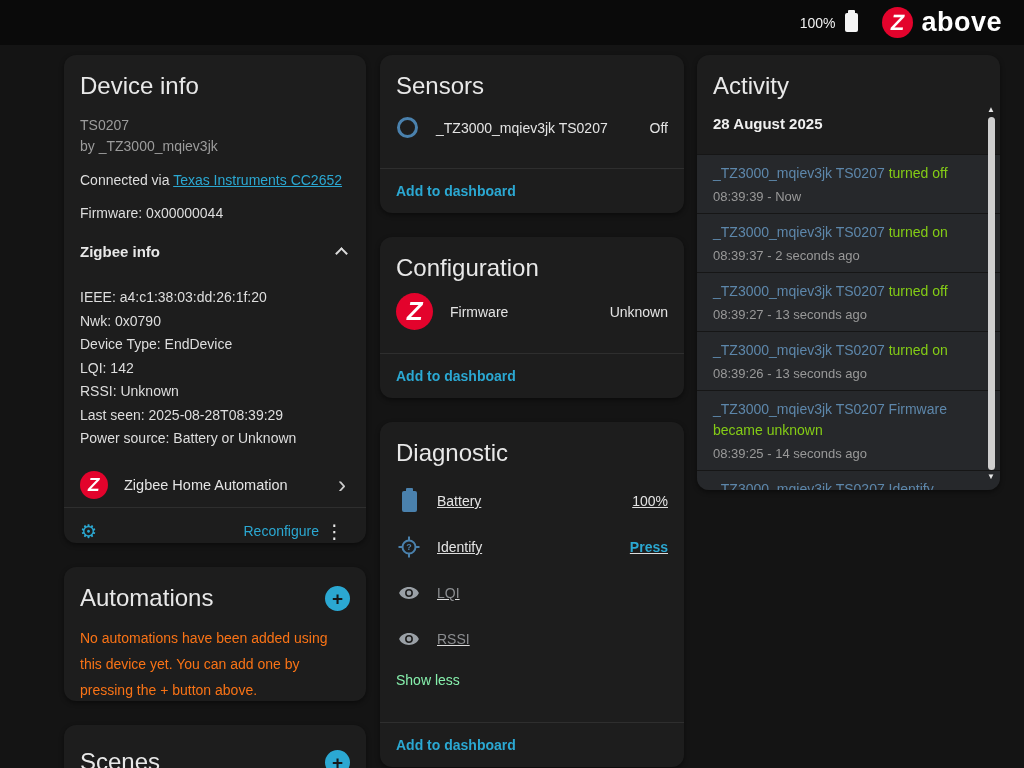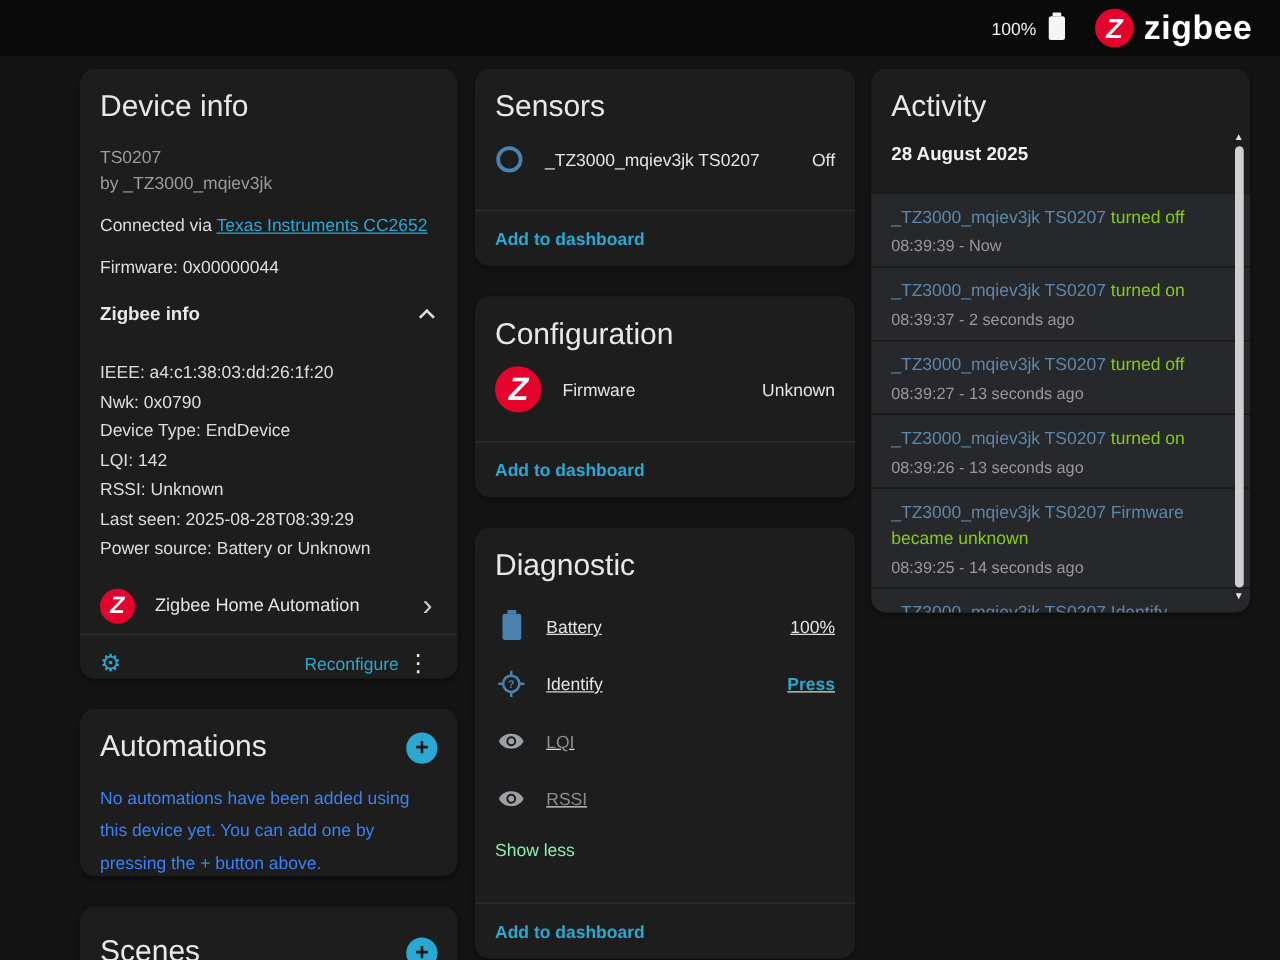--- a/index.html
+++ b/index.html
@@ -77,21 +77,21 @@
   .kebab { color:#e8e8e8; font-size:19px; padding:0 6px; cursor:pointer; }
 
   
   .card-automations { height:134px; }
   .card-scenes { height:130px; }
   .plus-btn {
     width:25px; height:25px; border-radius:50%; background:#2ba8d2; color:#16181a;
     display:inline-flex; align-items:center; justify-content:center;
     font-size:19px; font-weight:bold; cursor:pointer; line-height:1;
   }
-  .empty-text { margin-top:12px; font-size:14px; line-height:26px; color:#3b82f6; }
+  .empty-text { margin-top:12px; font-size:14px; line-height:26px; color:#f97316; }
 
   
   .card-sensors { height:158px; }
   .card-config { height:161px; }
   .card-diagnostic { height:345px; }
   .entity-row { display:flex; align-items:center; margin-top:16px; cursor:pointer; }
   .entity-row-tight { margin-top:10px; }
   .ring-icon {
     width:21px; height:21px; border-radius:50%; border:3px solid #4a81ad;
     flex:none; margin:0 1px;
@@ -146,21 +146,21 @@
 </head>
 <body>
 
 <header class="app-header">
   <span class="battery-pct">100%</span>
   <span class="battery-glyph"></span>
   <span class="brand">
     <span class="zlogo zlogo-header">
         <span class="zlogo-inner">Z</span>
       </span>
-    <span class="brand-text">zigbee</span>
+    <span class="brand-text">above</span>
   </span>
 </header>
 
 <div class="col col-left">
 
   <section class="card card-device">
     <div class="card-pad">
       <h2 class="card-title">Device info</h2>
       <div class="dev-model muted">TS0207</div>
       <div class="muted" style="font-size:14px;line-height:21px;">by _TZ3000_mqiev3jk</div>

